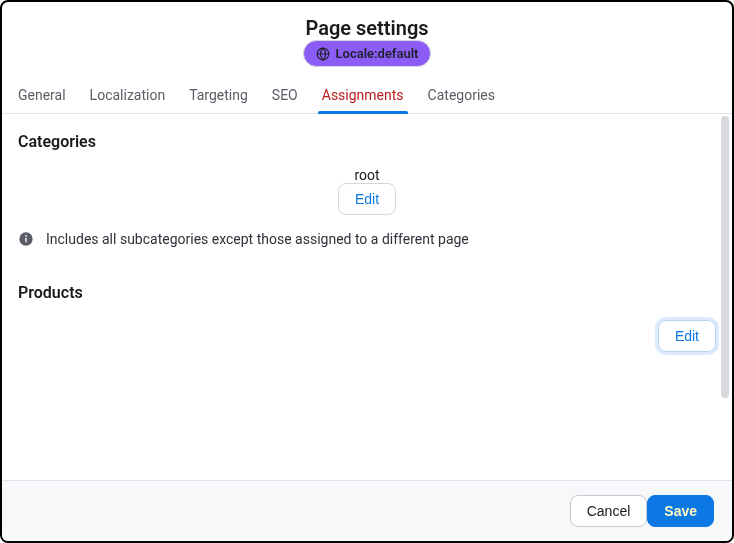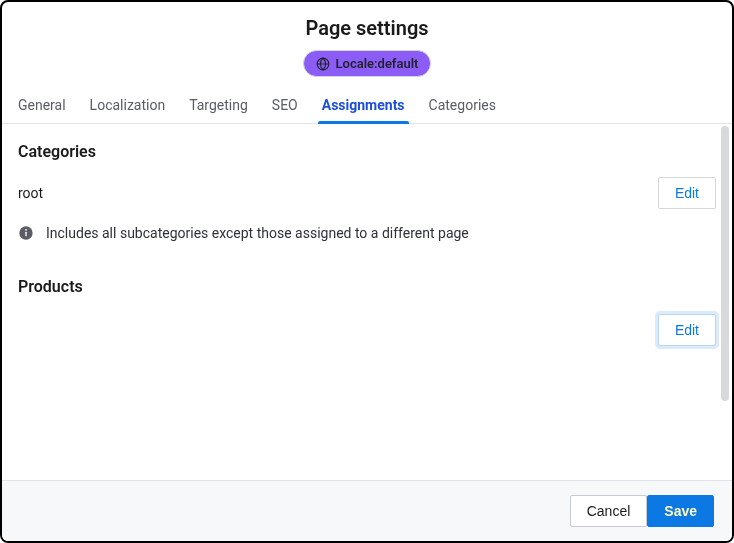--- a/index.html
+++ b/index.html
@@ -22,21 +22,20 @@
     flex-direction: column;
     background: #fff;
   }
 
   
   .header {
     padding: 14px 0 10px 0;
     display: flex;
     flex-direction: column;
     align-items: center;
-    gap: 10px;
   }
   .title {
     font-size: 20px;
     font-weight: 600;
     color: #1a1a1a;
   }
   .locale-pill {
     display: inline-flex;
     align-items: center;
     gap: 6px;
@@ -60,22 +59,22 @@
   }
   .tab {
     font-size: 14px;
     color: #5a5d66;
     padding: 10px 0;
     cursor: pointer;
     position: relative;
     text-align: center;
   }
   .tab.active {
-    color: #1d4ed8;
-    font-weight: 700;
+    color: #b91c1c;
+    font-weight: 400;
   }
   .tab.active::after {
     content: "";
     position: absolute;
     left: -4px;
     right: -4px;
     bottom: -1px;
     height: 3px;
     background: #0b78e3;
     border-radius: 2px 2px 0 0;
@@ -94,29 +93,30 @@
     font-size: 16px;
     font-weight: 600;
     color: #1a1a1a;
     margin: 0 0 16px 0;
   }
   .cat-row {
     display: flex;
     align-items: center;
     justify-content: space-between;
     margin-bottom: 16px;
+    flex-direction: column;
   }
   .cat-name {
     font-size: 14px;
     color: #1a1a1a;
   }
   .btn {
     font-size: 14px;
     padding: 7px 16px;
-    border-radius: 2px;
+    border-radius: 8px;
     cursor: pointer;
     background: #fff;
     border: 1px solid #c7cad1;
     color: #1a1a1a;
   }
   .btn-link-style {
     color: #0b78e3;
     border: 1px solid #d4d6dc;
     background: #fff;
   }

